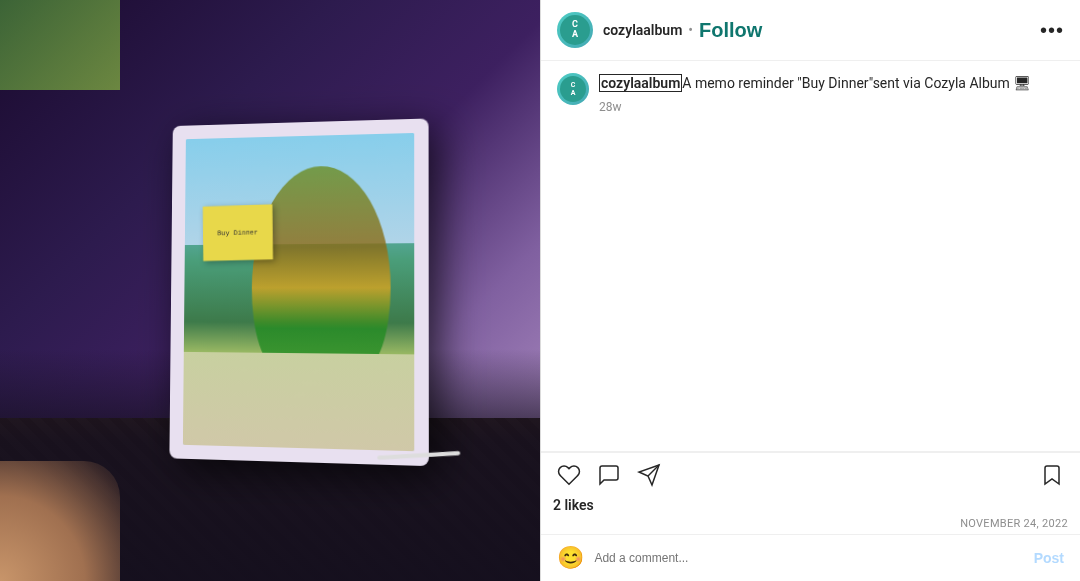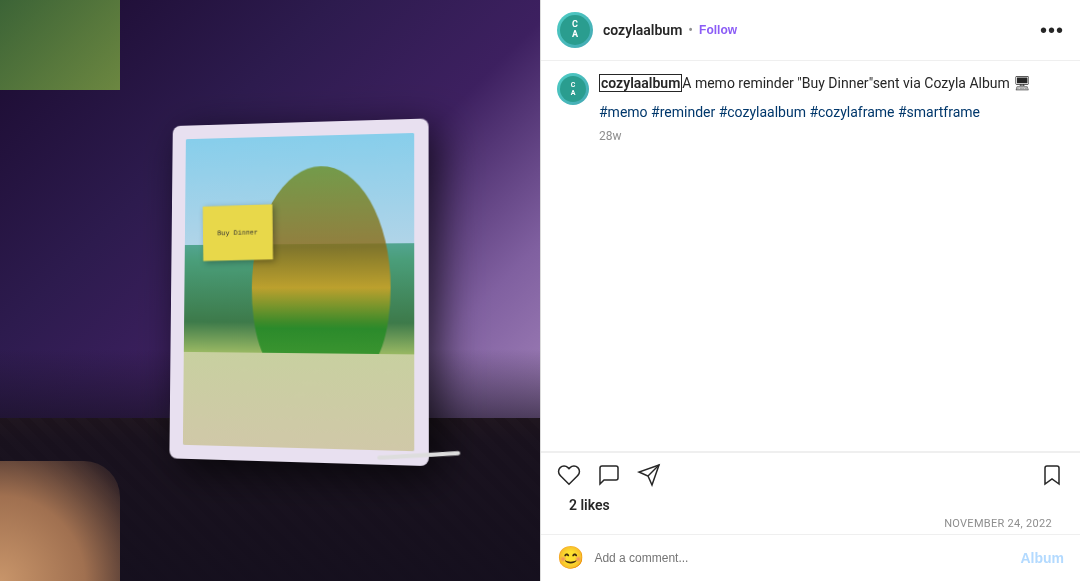--- a/index.html
+++ b/index.html
@@ -200,23 +200,23 @@
     .username {
       font-size: 14px;
       font-weight: 600;
       color: #262626;
     }
     .dot-separator {
       color: #8e8e8e;
       font-size: 14px;
     }
     .follow-btn {
-      font-size: 12px;
+      font-size: 20px;
       font-weight: 600;
-      color: #8b5cf6;
+      color: #0f766e;
       cursor: pointer;
       background: none;
       border: none;
     }
     .more-options {
       font-size: 20px;
       color: #262626;
       cursor: pointer;
       letter-spacing: 1px;
       background: none;
@@ -301,21 +301,21 @@
     .action-icon svg {
       width: 24px;
       height: 24px;
     }
     .bookmark-icon {
       margin-left: auto;
     }
 
     
     .likes-section {
-      padding: 4px 28px;
+      padding: 4px 12px;
     }
     .likes-count {
       font-size: 14px;
       font-weight: 600;
       color: #262626;
     }
     .post-date {
       font-size: 11px;
       color: #8e8e8e;
       text-transform: uppercase;
@@ -399,21 +399,20 @@
   <div class="post-content">
     <div class="content-avatar">
       <div class="content-avatar-inner">
         <div class="content-avatar-logo">C<br>A</div>
       </div>
     </div>
     <div class="caption-area">
       <div class="caption-text">
         <span class="caption-username-highlighted">cozylaalbum</span><span>A memo reminder "Buy Dinner"sent via Cozyla Album 🖥</span>
       </div>
-      <div class="hashtags">#memo #reminder #cozylaalbum #cozylaframe #smartframe</div>
       <div class="timestamp">28w</div>
     </div>
   </div>
 
   <div class="action-bar">
     <div class="action-icon">
 
       <svg viewBox="0 0 24 24" fill="none" stroke="#262626" stroke-width="1.5">
         <path d="M20.84 4.61a5.5 5.5 0 0 0-7.78 0L12 5.67l-1.06-1.06a5.5 5.5 0 0 0-7.78 7.78l1.06 1.06L12 21.23l7.78-7.78 1.06-1.06a5.5 5.5 0 0 0 0-7.78z"></path>
       </svg>
@@ -440,16 +439,16 @@
   </div>
 
   <div class="likes-section">
     <div class="likes-count">2 likes</div>
     <div class="post-date">NOVEMBER 24, 2022</div>
   </div>
 
   <div class="comment-section">
     <button class="emoji-btn">😊</button>
     <input class="comment-input" type="text" placeholder="Add a comment..." style="">
-    <button class="post-btn">Album</button>
+    <button class="post-btn">Post</button>
   </div>
 
 </div>
 
 </body></html>

